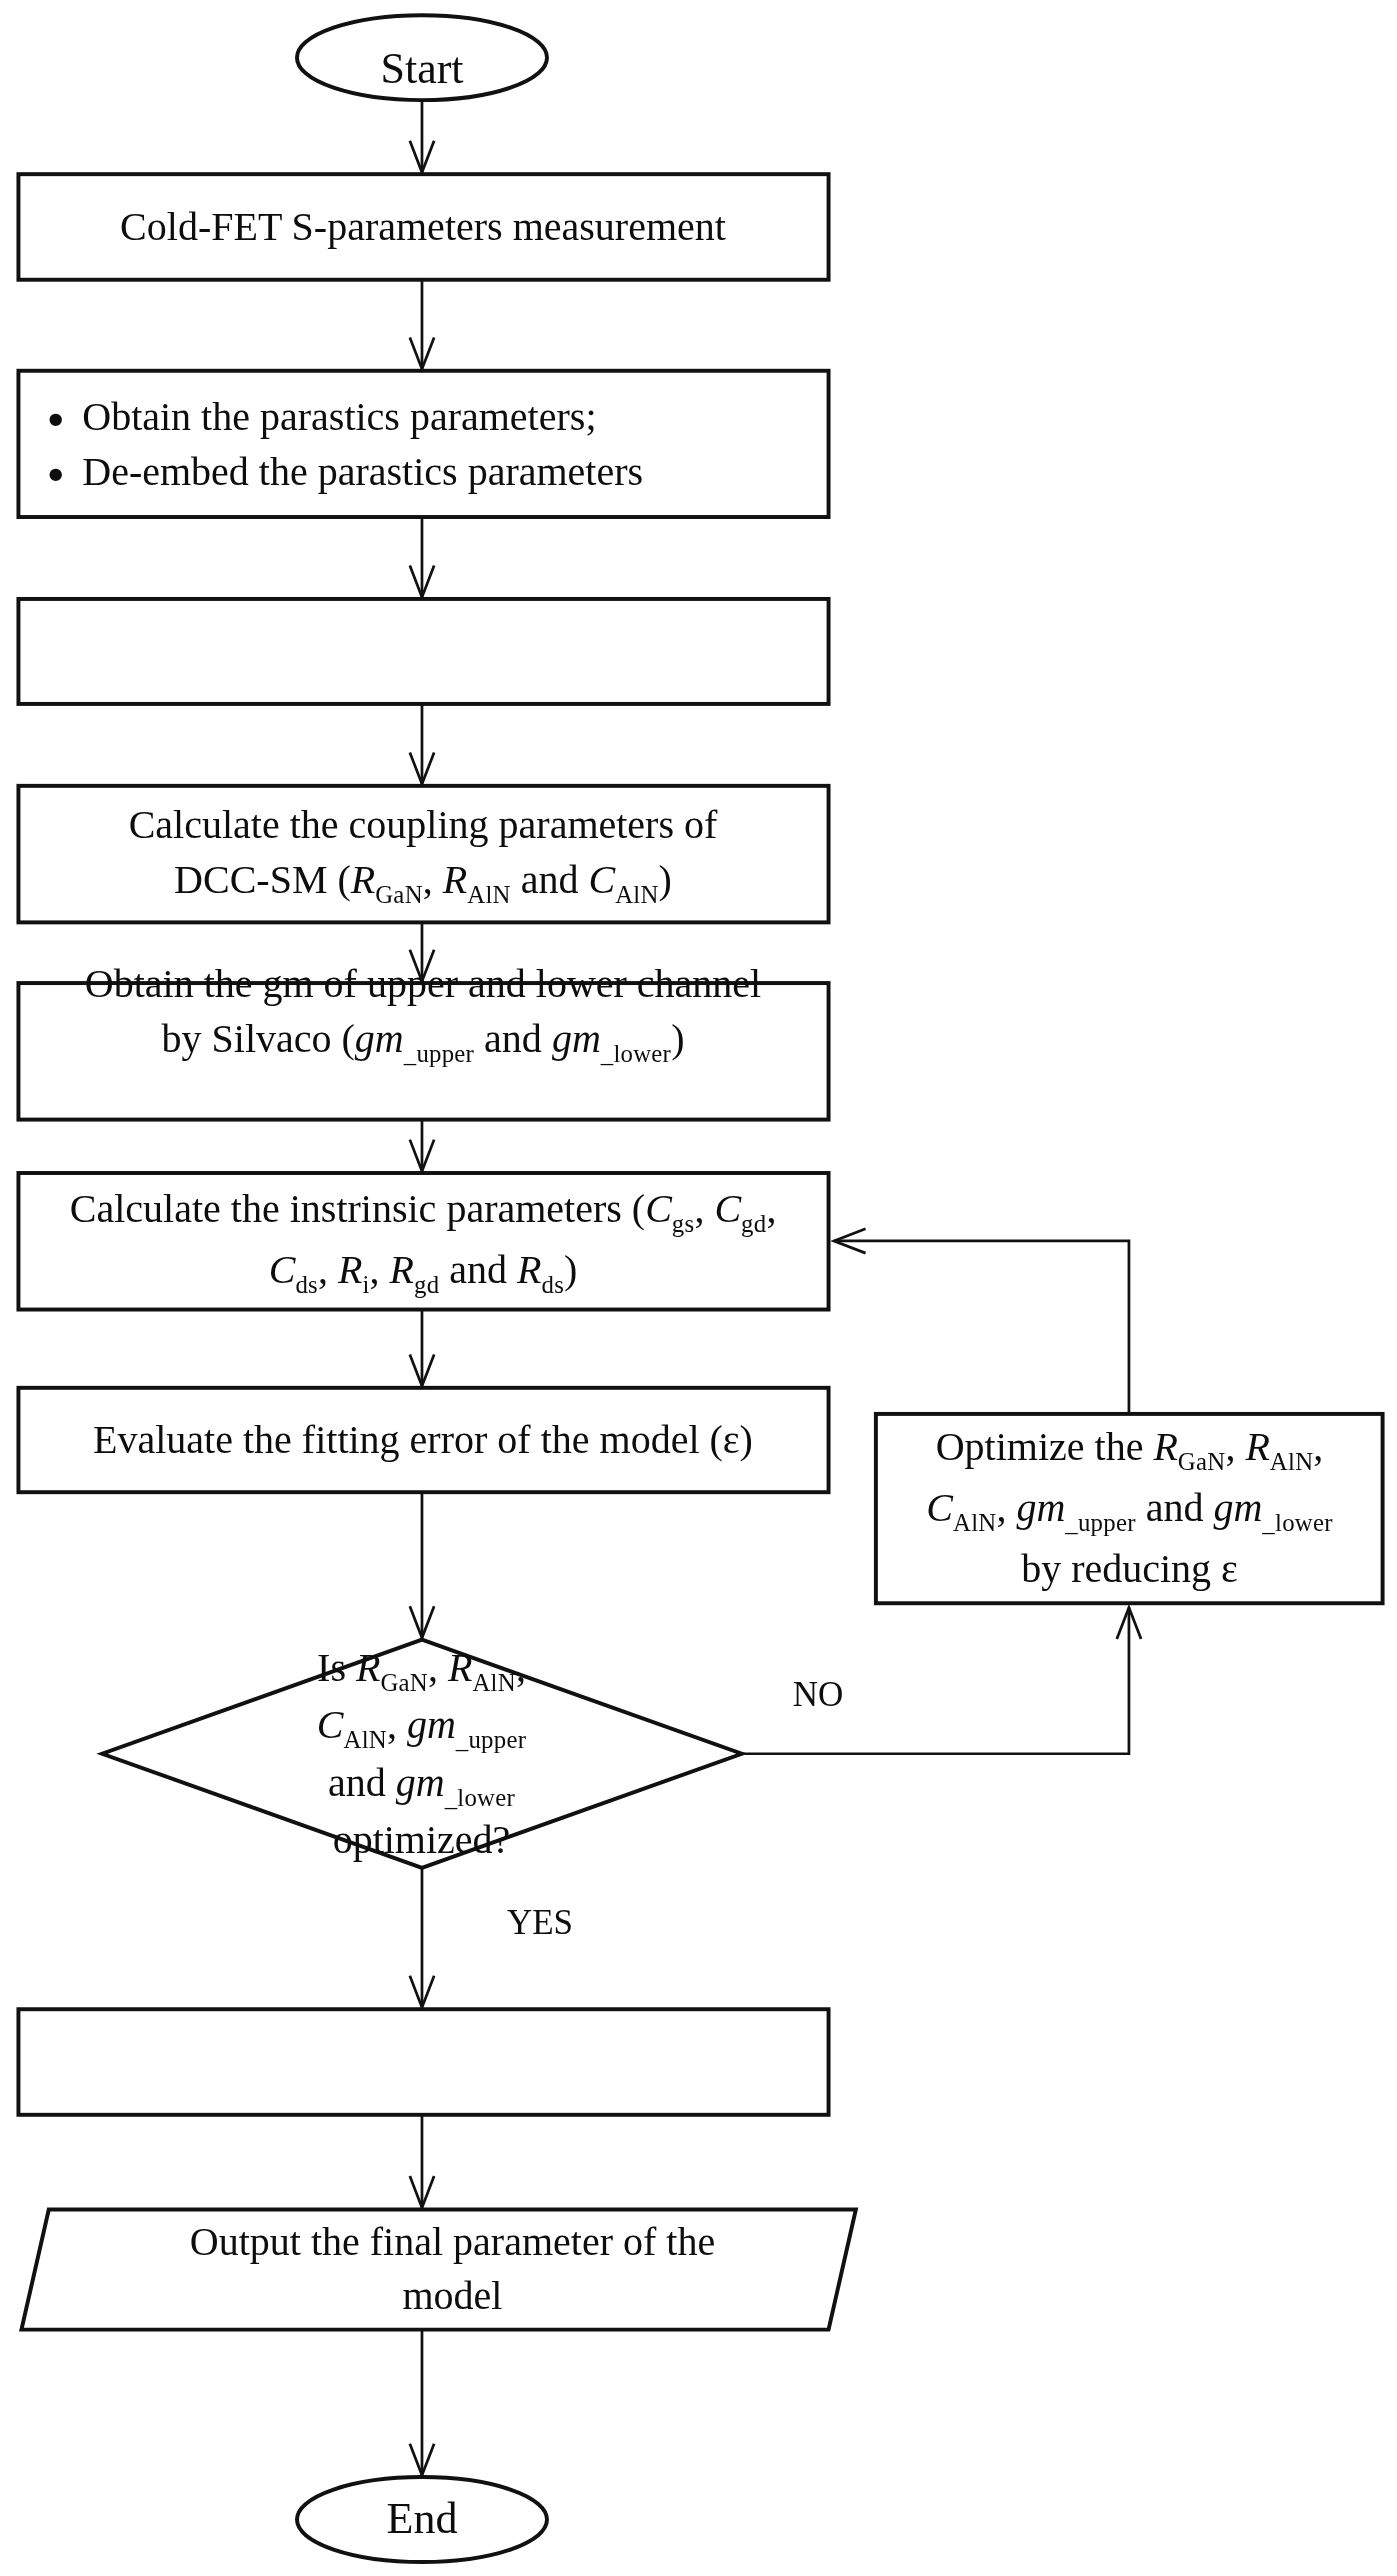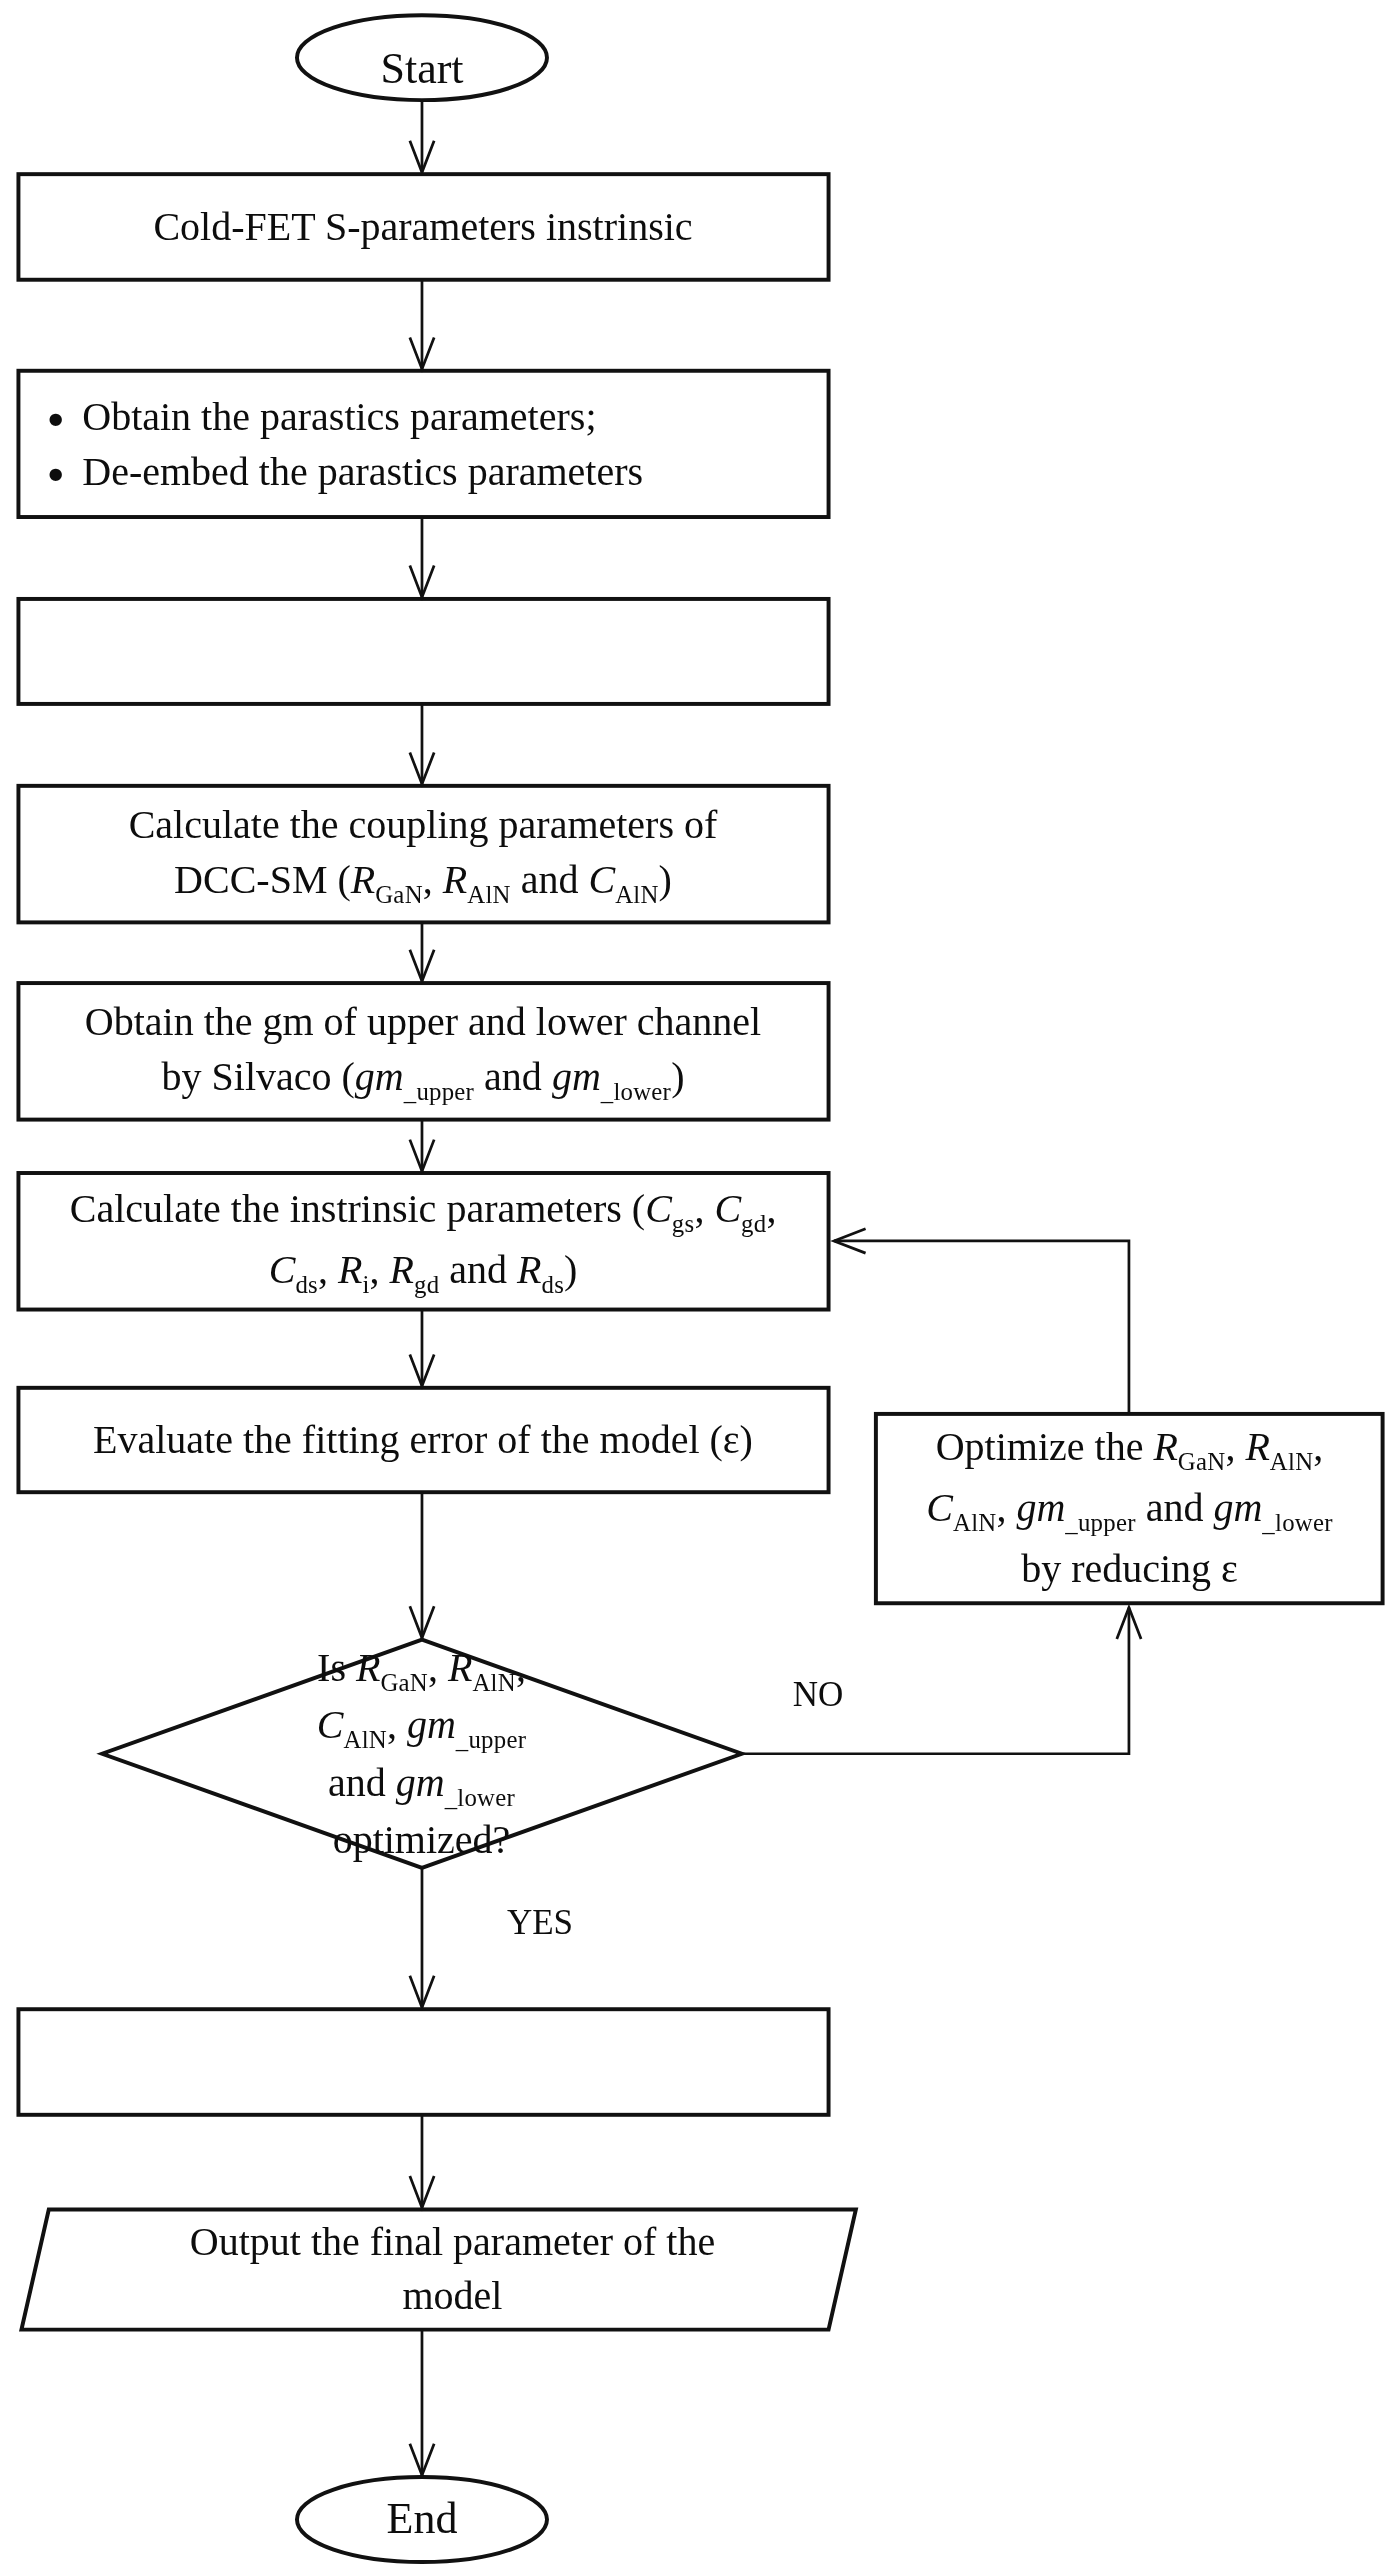--- a/index.html
+++ b/index.html
@@ -14,21 +14,21 @@
   .sub{font-size:0.62em;vertical-align:-0.42em;letter-spacing:0.01em;}
   .blt{font-size:0.72em;margin-right:0.62em;position:relative;top:-0.06em;}
   .terminator-label{font-size:44px;}
   .edge-label{font-size:35px;line-height:1;}
   
   #t-start{left:296px;top:27px;width:252px;height:85px;}
   #t-coldfet{left:24px;top:174px;width:798px;height:106px;}
   #t-parastics{left:47px;top:371px;width:777px;height:146px;}
   #t-sparamsiv{left:24px;top:599px;width:798px;height:105px;}
   #t-coupling{left:24px;top:786px;width:798px;height:137px;}
-  #t-gmchannel{left:24px;top:983px;width:798px;height:137px;}
+  #t-gmchannel{left:24px;top:945px;width:798px;height:137px;}
   #t-intrinsic{left:20.6px;top:1173px;width:805px;height:137px;}
   #t-evaluate{left:24px;top:1388px;width:798px;height:104px;}
   #t-decision{left:179px;top:1658px;width:485px;height:192px;line-height:1.30;}
   #t-optimizeparams{left:881px;top:1422px;width:497px;height:172px;line-height:1.40;}
   #t-optimizeerror{left:24px;top:2009px;width:798px;height:106px;}
   #t-output{left:49px;top:2209px;width:807px;height:120px;line-height:1.35;}
   #t-end{left:296px;top:2477px;width:252px;height:85px;}
   #t-no{left:745px;top:1664px;width:146px;height:61px;}
   #t-yes{left:467px;top:1892px;width:146px;height:61px;}
 </style>
@@ -79,21 +79,21 @@
       <path d="M1222 2890 H1860 V2649"></path>
       <path d="M1840 2701 L1860 2649 L1880 2701"></path>
       <path d="M1860 2330 V2045 H1374"></path>
       <path d="M1426 2025 L1374 2045 L1426 2065"></path>
     </g>
   </svg>
 
   <div class="txt terminator-label" id="t-start">Start</div>
 
   <div class="txt" id="t-coldfet">
-      <div class="tline"><span>Cold-FET S-parameters instrinsic</span></div>
+      <div class="tline"><span>Cold-FET S-parameters measurement</span></div>
     </div>
 
   <div class="txt left" id="t-parastics">
       <div class="tline"><span class="blt">●</span><span>Obtain the parastics parameters;</span></div>
       <div class="tline"><span class="blt">●</span><span>De-embed the parastics parameters</span></div>
     </div>
 
 
   <div class="txt" id="t-coupling">
       <div class="tline"><span>Calculate the coupling parameters of</span></div>

